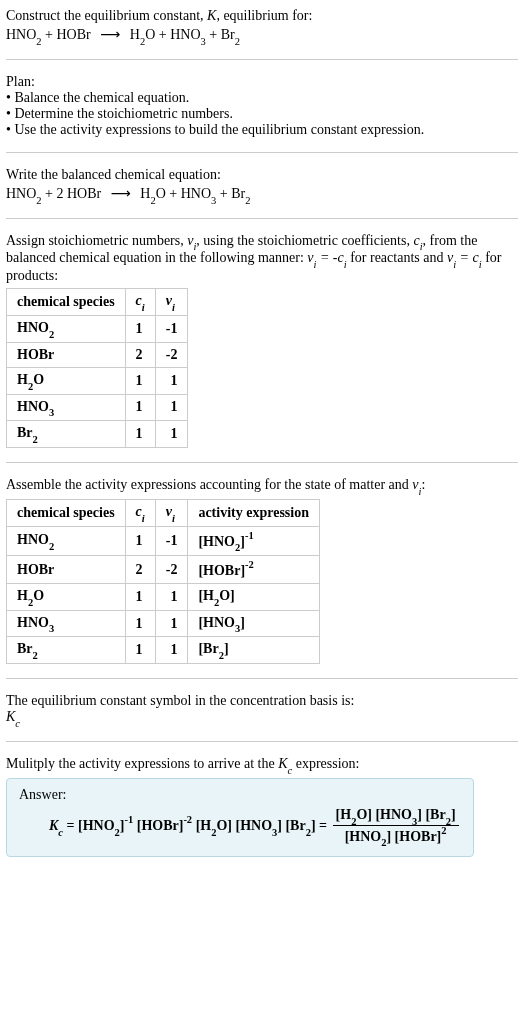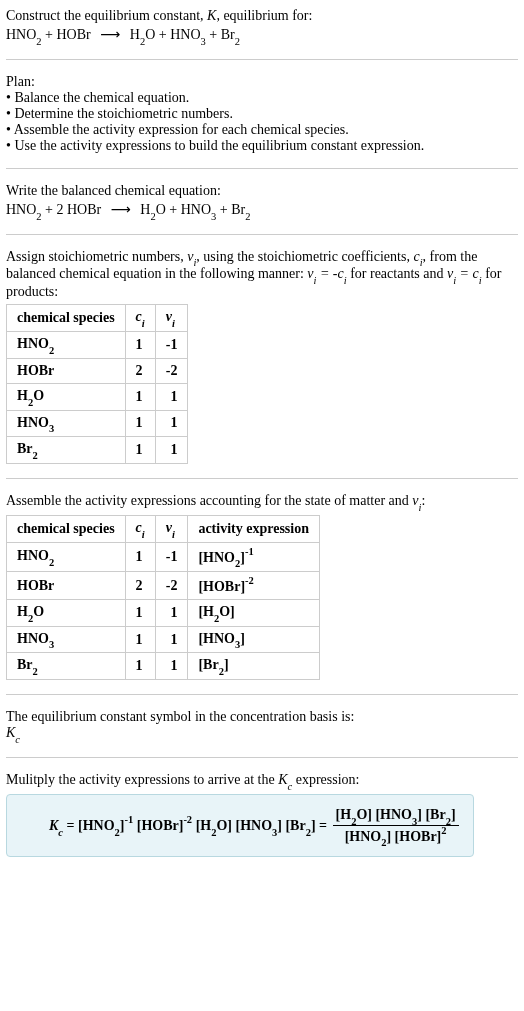--- a/index.html
+++ b/index.html
@@ -87,21 +87,20 @@
     HNO<span class="sub">2</span> + HOBr <span class="arrow">⟶</span> H<span class="sub">2</span>O + HNO<span class="sub">3</span> + Br<span class="sub">2</span>
   </div>
 </div>
 
 <hr class="hr">
 
 <div>
   <div>Plan:</div>
   <div>• <span>Balance the chemical equation.</span></div>
   <div>• <span>Determine the stoichiometric numbers.</span></div>
-  <div>• <span>Assemble the activity expression for each chemical species.</span></div>
   <div>• <span>Use the activity expressions to build the equilibrium constant expression.</span></div>
 </div>
 
 <hr class="hr">
 
 <div>
   <div>Write the balanced chemical equation:</div>
   <div class="eqline">
     HNO<span class="sub">2</span> + 2 HOBr <span class="arrow">⟶</span> H<span class="sub">2</span>O + HNO<span class="sub">3</span> + Br<span class="sub">2</span>
   </div>
@@ -205,20 +204,21 @@
 </div>
 
 <hr class="hr">
 
 <div>
   <div>
     <span>Mulitply the activity expressions to arrive at the </span><span class="ital">K<span class="sub">c</span></span><span> expression:</span>
   </div>
 
   <div class="answerbox">
+    <div>Answer:</div>
     <div class="indent" style="margin-top:4px;font-weight:bold;">
       <span class="ital">K<span class="sub">c</span></span> =
       [HNO<span class="sub">2</span>]<span class="sup">-1</span>
       [HOBr]<span class="sup">-2</span>
       [H<span class="sub">2</span>O]
       [HNO<span class="sub">3</span>]
       [Br<span class="sub">2</span>]
       =
       <span class="frac">
         <span class="num">[H<span class="sub">2</span>O] [HNO<span class="sub">3</span>] [Br<span class="sub">2</span>]</span>

